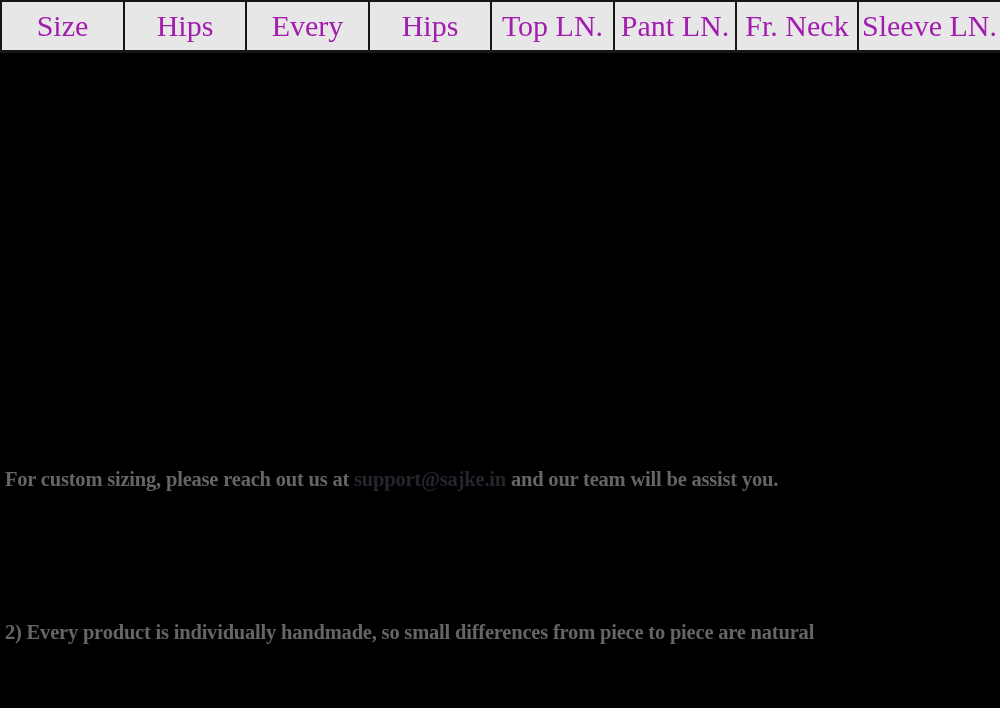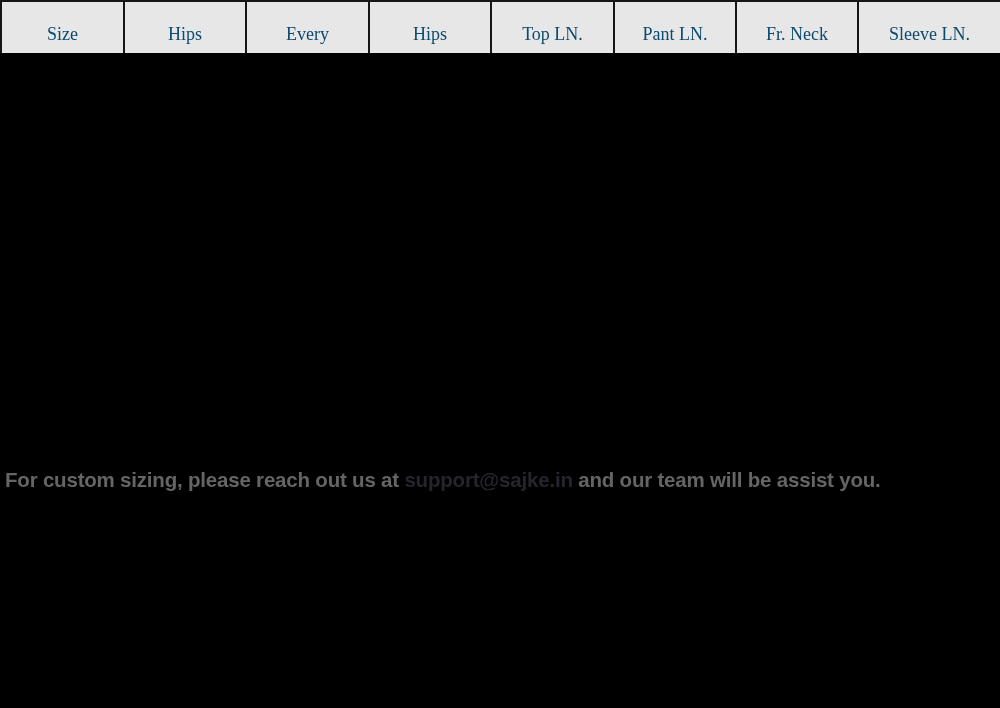--- a/index.html
+++ b/index.html
@@ -22,50 +22,50 @@
   .size-table {
     position: absolute;
     top: 0;
     left: 0;
     width: 1000px;
     border-collapse: collapse;
     table-layout: fixed;
   }
   .size-table th {
     background: #e7e7e7;
-    color: #0c4a6e;
+    color: #a21caf;
     border: 2px solid #161616;
     border-bottom-width: 3px;
     height: 48px;
     font-family: "Liberation Serif", "DejaVu Serif", serif;
     font-weight: 500;
-    font-size: 18px;
+    font-size: 30px;
     text-align: center;
     vertical-align: middle;
-    padding: 8px;
+    padding: 0;
     overflow: hidden;
     white-space: nowrap;
   }
 
   
   .table-body-region {
     position: absolute;
     top: 53px;
     left: 0;
     width: 1000px;
     height: 655px;
     background: #000000;
   }
 
   
   .note-text {
     position: absolute;
     left: 5px;
     color: #656565;
-    font-family: Liberation Sans, sans-serif;
+    font-family: Liberation Serif, serif;
     font-weight: 700;
     font-size: 20.5px;
     letter-spacing: -0.2px;
     white-space: nowrap;
   }
   .custom-sizing-line {
     top: 468px;
   }
   .accent {
     color: #25252e;
@@ -112,15 +112,16 @@
     </thead>
   </table>
 
   <div class="table-body-region"></div>
 
   <div class="note-text custom-sizing-line">
     <span>For custom sizing, please reach out us at </span><a href="#" class="accent">support@sajke.in</a><span> and our team will be assist you.</span>
   </div>
 
   <div class="note-text notes-block">
+    <div>2) Every product is individually handmade, so small differences from piece to piece are natural</div>
   </div>
 
 </div>
 
 </body></html>

